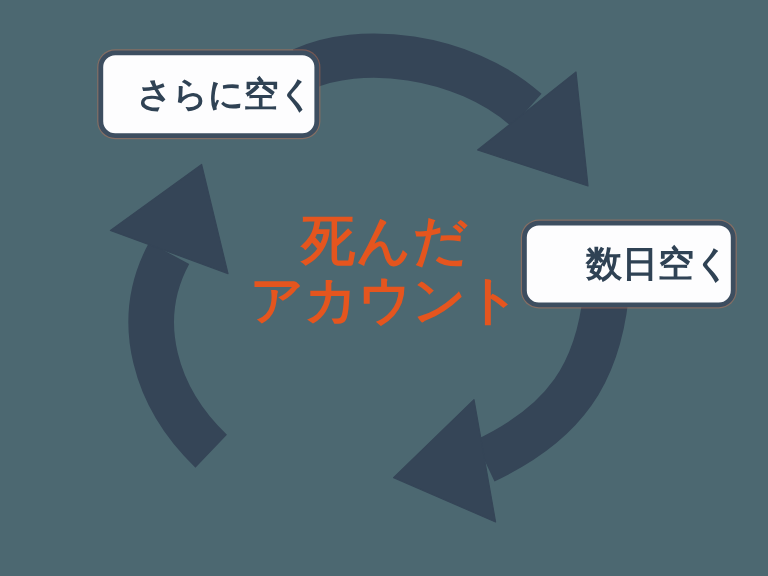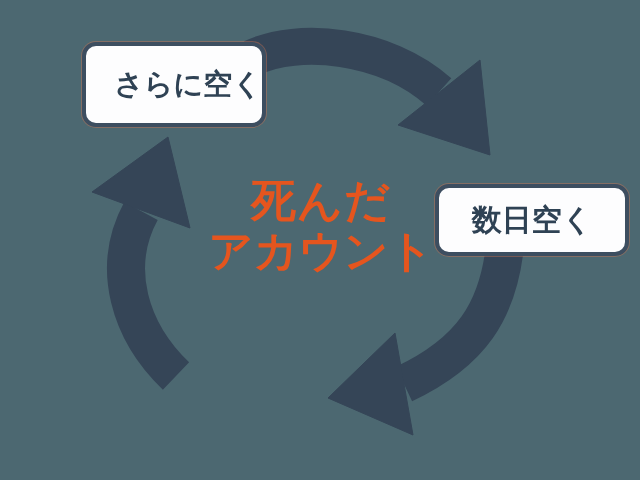--- a/index.html
+++ b/index.html
@@ -22,22 +22,22 @@
   .arrows .head { fill: var(--arrow); stroke: var(--arrow); stroke-width: 1; stroke-linejoin: round; }
   .node {
     position: absolute; z-index: 2; box-sizing: border-box;
     background: var(--node-fill);
     border: 4px solid var(--node-border);
     border-radius: 14px;
     box-shadow: 0 0 0 1px rgba(225, 120, 80, 0.38);
     display: flex; align-items: center; justify-content: center;
     font-weight: bold; color: var(--node-text);
   }
-  .node-top-left  { left: 82px;  top: 42px;  width: 184px; height: 85px; font-size: 29px; padding-left: 28px; }
-  .node-right     { left: 435px; top: 184px; width: 194px; height: 72px; font-size: 30px; }
+  .node-top-left  { left: 82px;  top: 42px;  width: 184px; height: 73px; font-size: 29px; padding-left: 28px; }
+  .node-right     { left: 435px; top: 184px; width: 178px; height: 72px; font-size: 30px; justify-content: flex-end; }
   .node-bottom    { left: 132px; top: 363px; width: 188px; height: 75px; font-size: 30px; }
   .center-title {
     position: absolute; z-index: 2; left: 0; top: 176px; width: 642px;
     text-align: center; font-weight: bold; color: var(--center-text);
   }
   .center-line1 { font-size: 45px; line-height: 50px; letter-spacing: 1px; }
   .center-line2 { font-size: 44px; line-height: 50px; letter-spacing: 0px; }
 </style>
 </head>
 <body>

